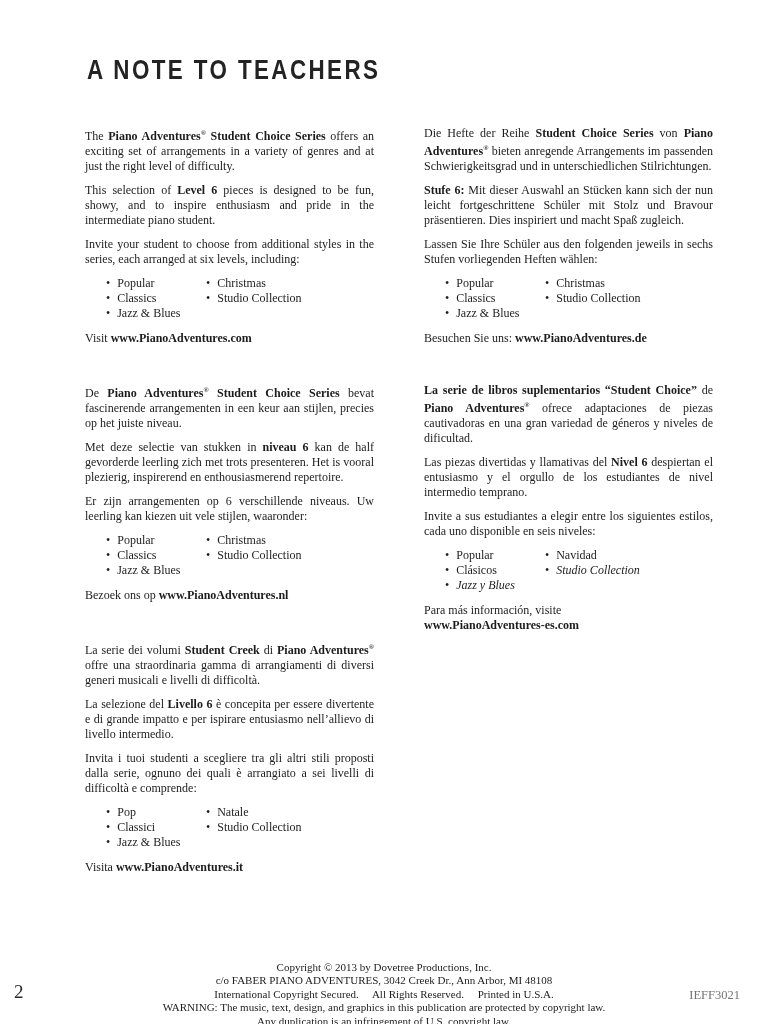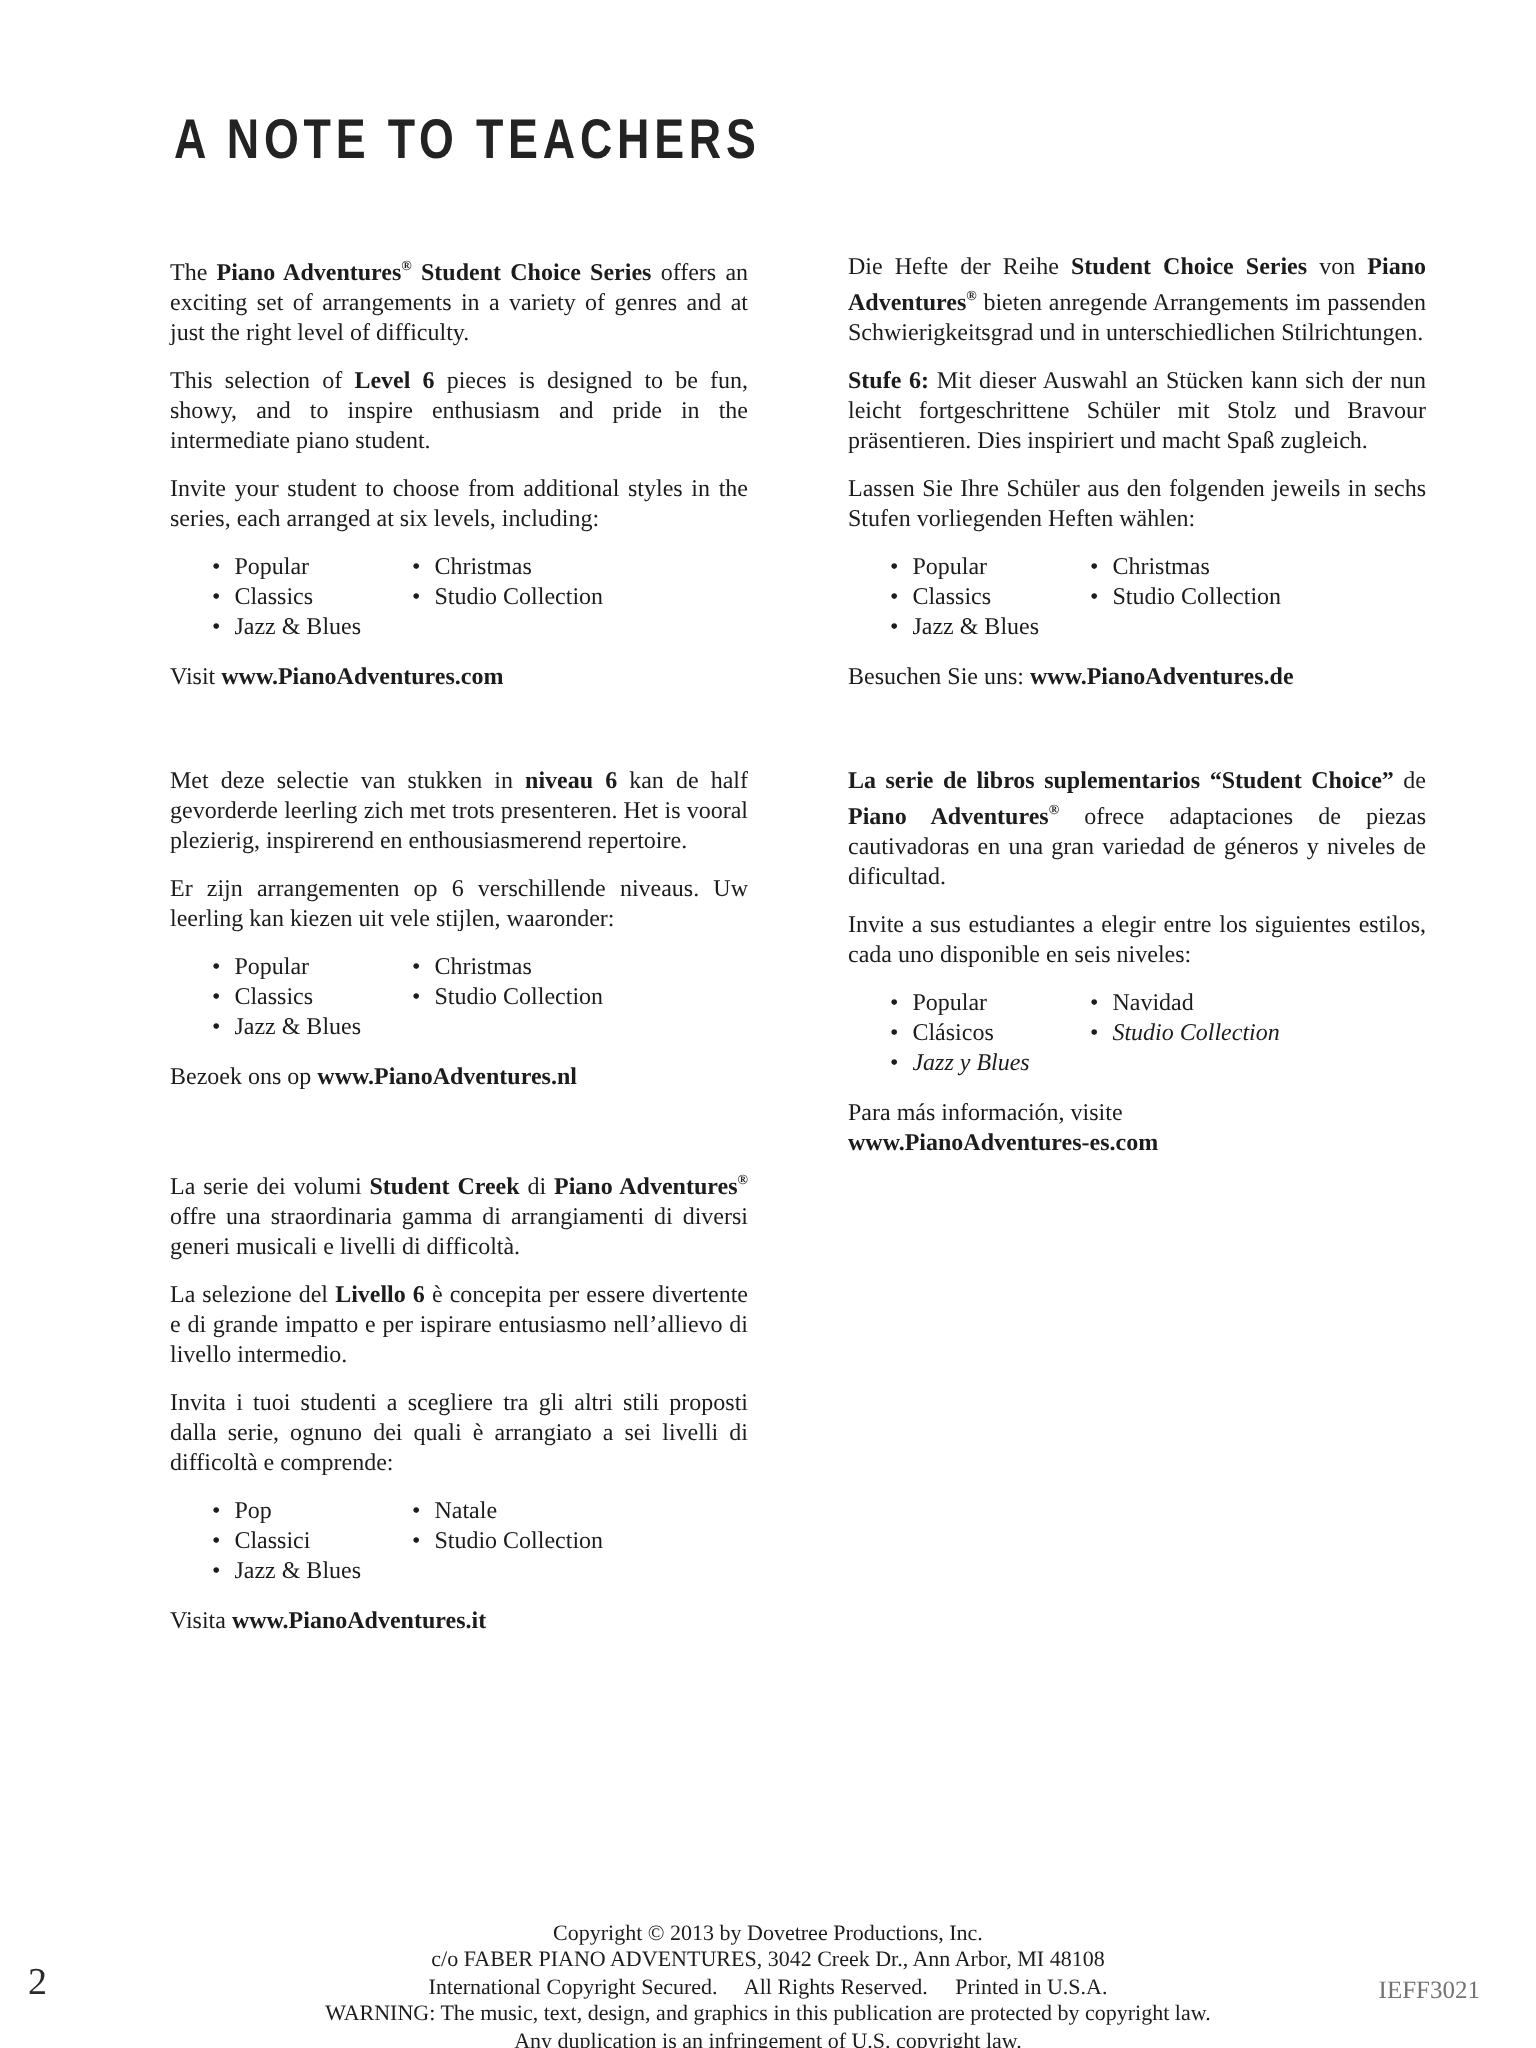--- a/index.html
+++ b/index.html
@@ -58,20 +58,21 @@
         </div>
         <div class="bcol2">
           <div class="bi"><span class="dot"></span><span>Christmas</span></div>
           <div class="bi"><span class="dot"></span><span>Studio Collection</span></div>
         </div>
       </div>
       <p class="link"><span>Visit </span><span class="b">www.PianoAdventures.com</span></p>
     </section>
 
     <section class="sec">
+      <p class="just"><span>De </span><span class="b">Piano Adventures</span><span class="b sup">®</span><span class="b"> Student Choice Series</span><span> bevat fascinerende arrangementen in een keur aan stijlen, precies op het juiste niveau.</span></p>
       <p class="just"><span>Met deze selectie van stukken in </span><span class="b">niveau 6</span><span> kan de half gevorderde leerling zich met trots presenteren. Het is vooral plezierig, inspirerend en enthousiasmerend repertoire.</span></p>
       <p class="just"><span>Er zijn arrangementen op 6 verschillende niveaus. Uw leerling kan kiezen uit vele stijlen, waaronder:</span></p>
       <div class="bullets">
         <div class="bcol1">
           <div class="bi"><span class="dot"></span><span>Popular</span></div>
           <div class="bi"><span class="dot"></span><span>Classics</span></div>
           <div class="bi"><span class="dot"></span><span>Jazz &amp; Blues</span></div>
         </div>
         <div class="bcol2">
           <div class="bi"><span class="dot"></span><span>Christmas</span></div>
@@ -116,20 +117,21 @@
         <div class="bcol2">
           <div class="bi"><span class="dot"></span><span>Christmas</span></div>
           <div class="bi"><span class="dot"></span><span>Studio Collection</span></div>
         </div>
       </div>
       <p class="link"><span>Besuchen Sie uns: </span><span class="b">www.PianoAdventures.de</span></p>
     </section>
 
     <section class="sec">
       <p class="just"><span class="b">La serie de libros suplementarios “Student Choice”</span><span> de </span><span class="b">Piano Adventures</span><span class="b sup">®</span><span> ofrece adaptaciones de piezas cautivadoras en una gran variedad de géneros y niveles de dificultad.</span></p>
+      <p class="just"><span>Las piezas divertidas y llamativas del </span><span class="b">Nivel 6</span><span> despiertan el entusiasmo y el orgullo de los estudiantes de nivel intermedio temprano.</span></p>
       <p class="just"><span>Invite a sus estudiantes a elegir entre los siguientes estilos, cada uno disponible en seis niveles:</span></p>
       <div class="bullets">
         <div class="bcol1">
           <div class="bi"><span class="dot"></span><span>Popular</span></div>
           <div class="bi"><span class="dot"></span><span>Clásicos</span></div>
           <div class="bi"><span class="dot"></span><span class="i">Jazz y Blues</span></div>
         </div>
         <div class="bcol2">
           <div class="bi"><span class="dot"></span><span>Navidad</span></div>
           <div class="bi"><span class="dot"></span><span class="i">Studio Collection</span></div>

